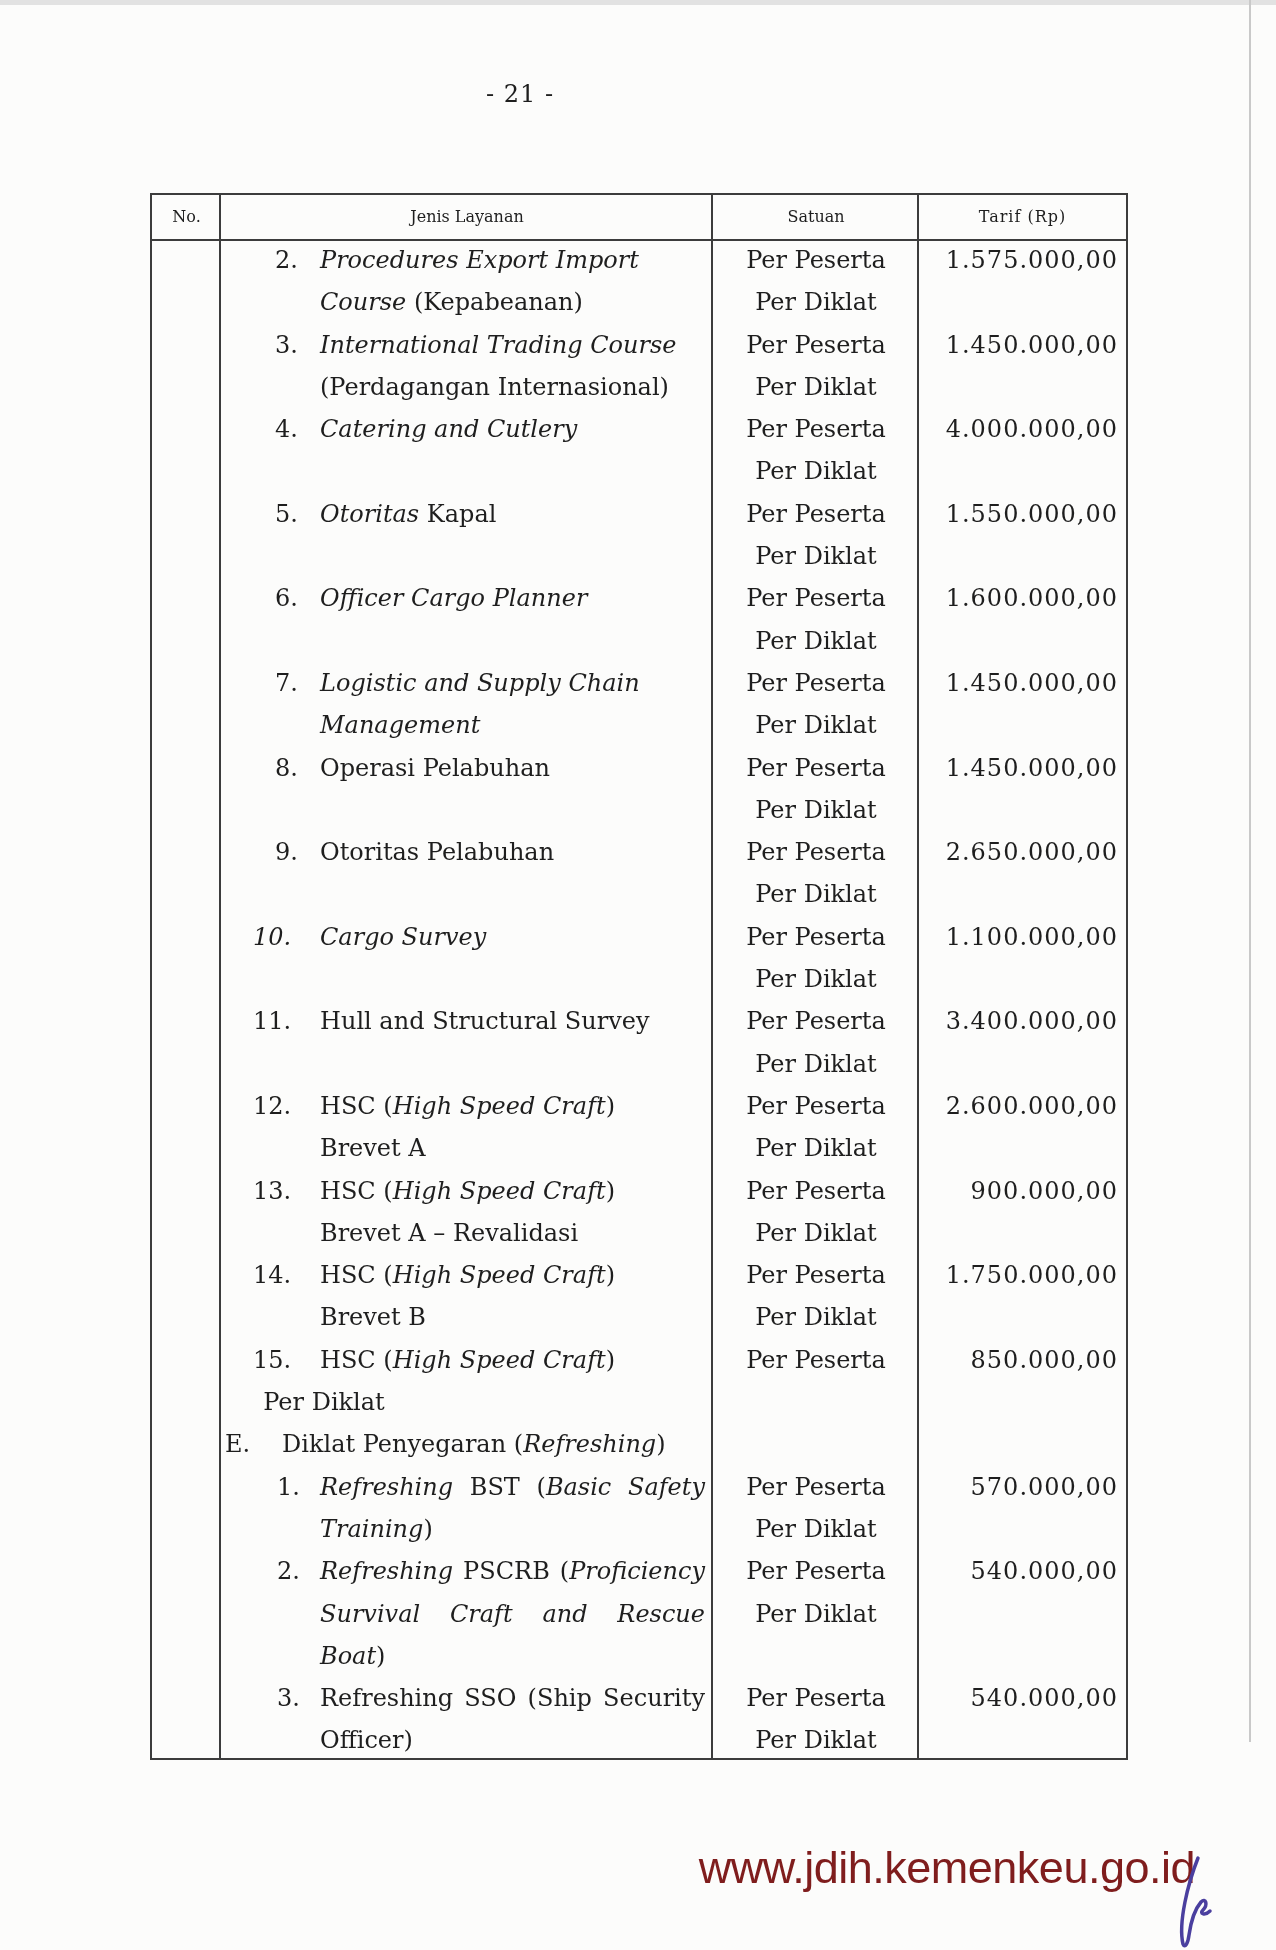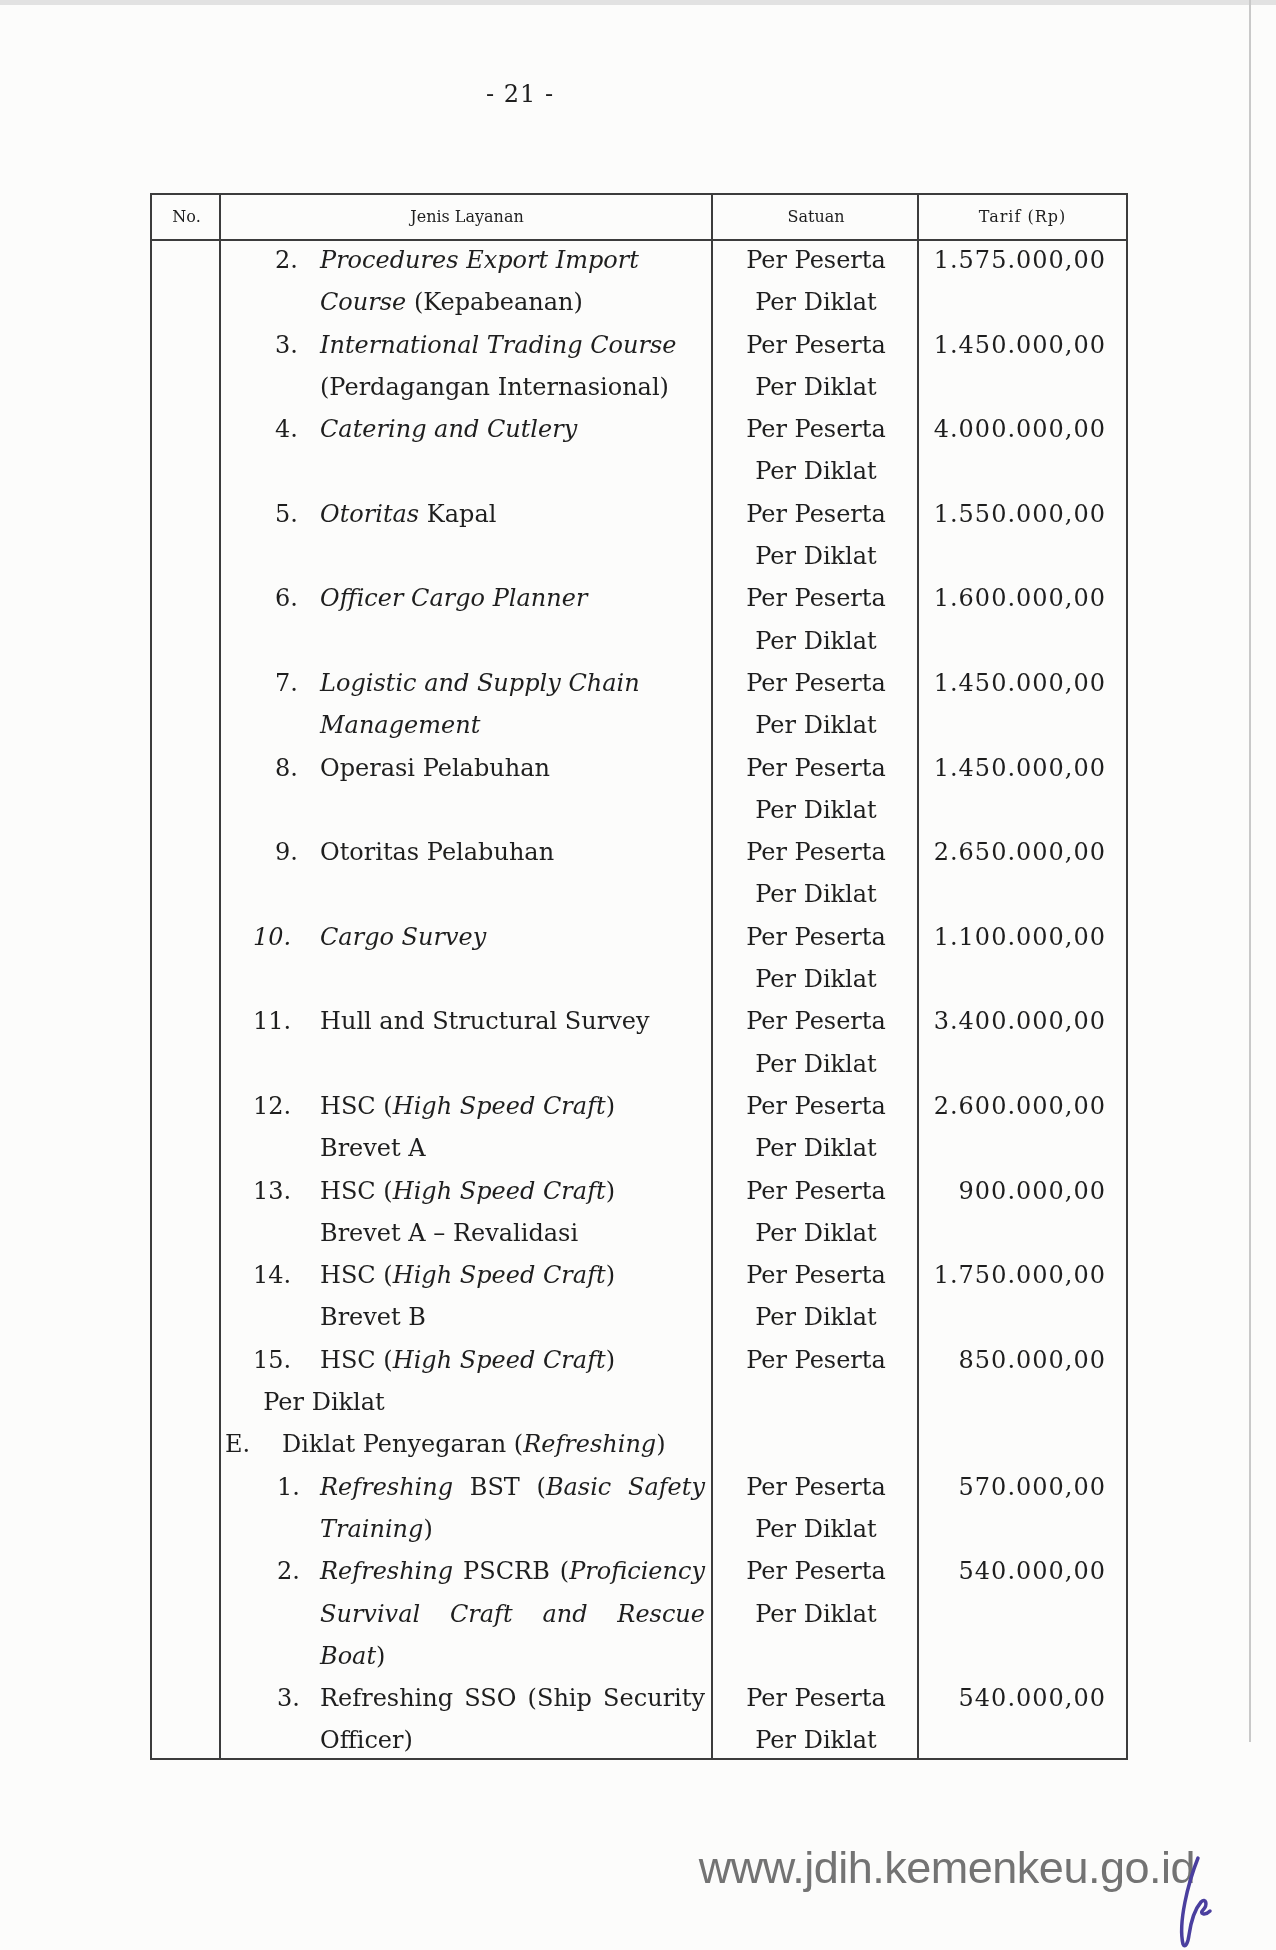--- a/index.html
+++ b/index.html
@@ -16,21 +16,21 @@
   .doc-table{position:absolute;left:150px;top:193px;width:978px;height:1567px;
     border:2px solid #3c3c3c;box-sizing:border-box;}
   .vline{position:absolute;top:0;bottom:0;width:2px;background:#3c3c3c;}
   .v1{left:67px}.v2{left:559px}.v3{left:765px}
   .hline{position:absolute;left:0;right:0;top:44px;height:2px;background:#3c3c3c;}
   .hrow{display:flex;height:44px;line-height:44px;font-size:16px;}
   .bline{display:flex;height:42.3px;line-height:42.3px;font-size:24px;}
   .c-no{width:69px;text-align:center;flex:none;}
   .c-name{width:492px;position:relative;flex:none;}
   .c-unit{width:206px;text-align:center;flex:none;}
-  .c-tarif{flex:1;text-align:right;padding-right:20px;box-sizing:border-box;letter-spacing:1px;}
+  .c-tarif{flex:1;text-align:right;padding-right:8px;box-sizing:border-box;letter-spacing:1px;}
   .hc{text-align:center;}
   .marker{position:absolute;}
   .m1{left:54px}.m2{left:32px}.sec{left:4px}.sub{left:56px}
   .txt{position:absolute;left:99px;width:389px;white-space:nowrap;}
   .txt.sect{left:61px;}
   .txt.just{width:385px;white-space:normal;text-align:justify;text-align-last:justify;}
   i{font-style:italic;}
   .watermark{position:absolute;left:595px;top:1842px;width:600px;text-align:right;
     font-family:"Liberation Sans","DejaVu Sans",sans-serif;font-size:45px;letter-spacing:-0.5px;}
   .signature{position:absolute;left:1168px;top:1855px;}
@@ -356,17 +356,17 @@
         <div class="c-no"></div>
         <div class="c-name">
           <span class="txt"><span>Officer)</span></span>
         </div>
         <div class="c-unit">Per Diklat</div>
         <div class="c-tarif"></div>
       </div>
     </div>
 </div>
 
-<div class="watermark" style="color: #737373;">www.jdih.kemenkeu.go.id</div>
+<div class="watermark" style="color: #7f1d1d;">www.jdih.kemenkeu.go.id</div>
 
 <svg class="signature" width="60" height="95" viewBox="0 0 60 95">
   <path d="M30 3 C 20 28, 10 68, 15 89 C 17 94, 20 88, 21 80 C 23 66, 27 54, 33 47 C 38 42, 40 50, 35 55 C 31 59, 37 61, 42 56" fill="none" stroke-width="3.5" stroke-linecap="round" stroke-linejoin="round" stroke="#4a3f9f"></path>
 </svg>
 
 </body></html>

